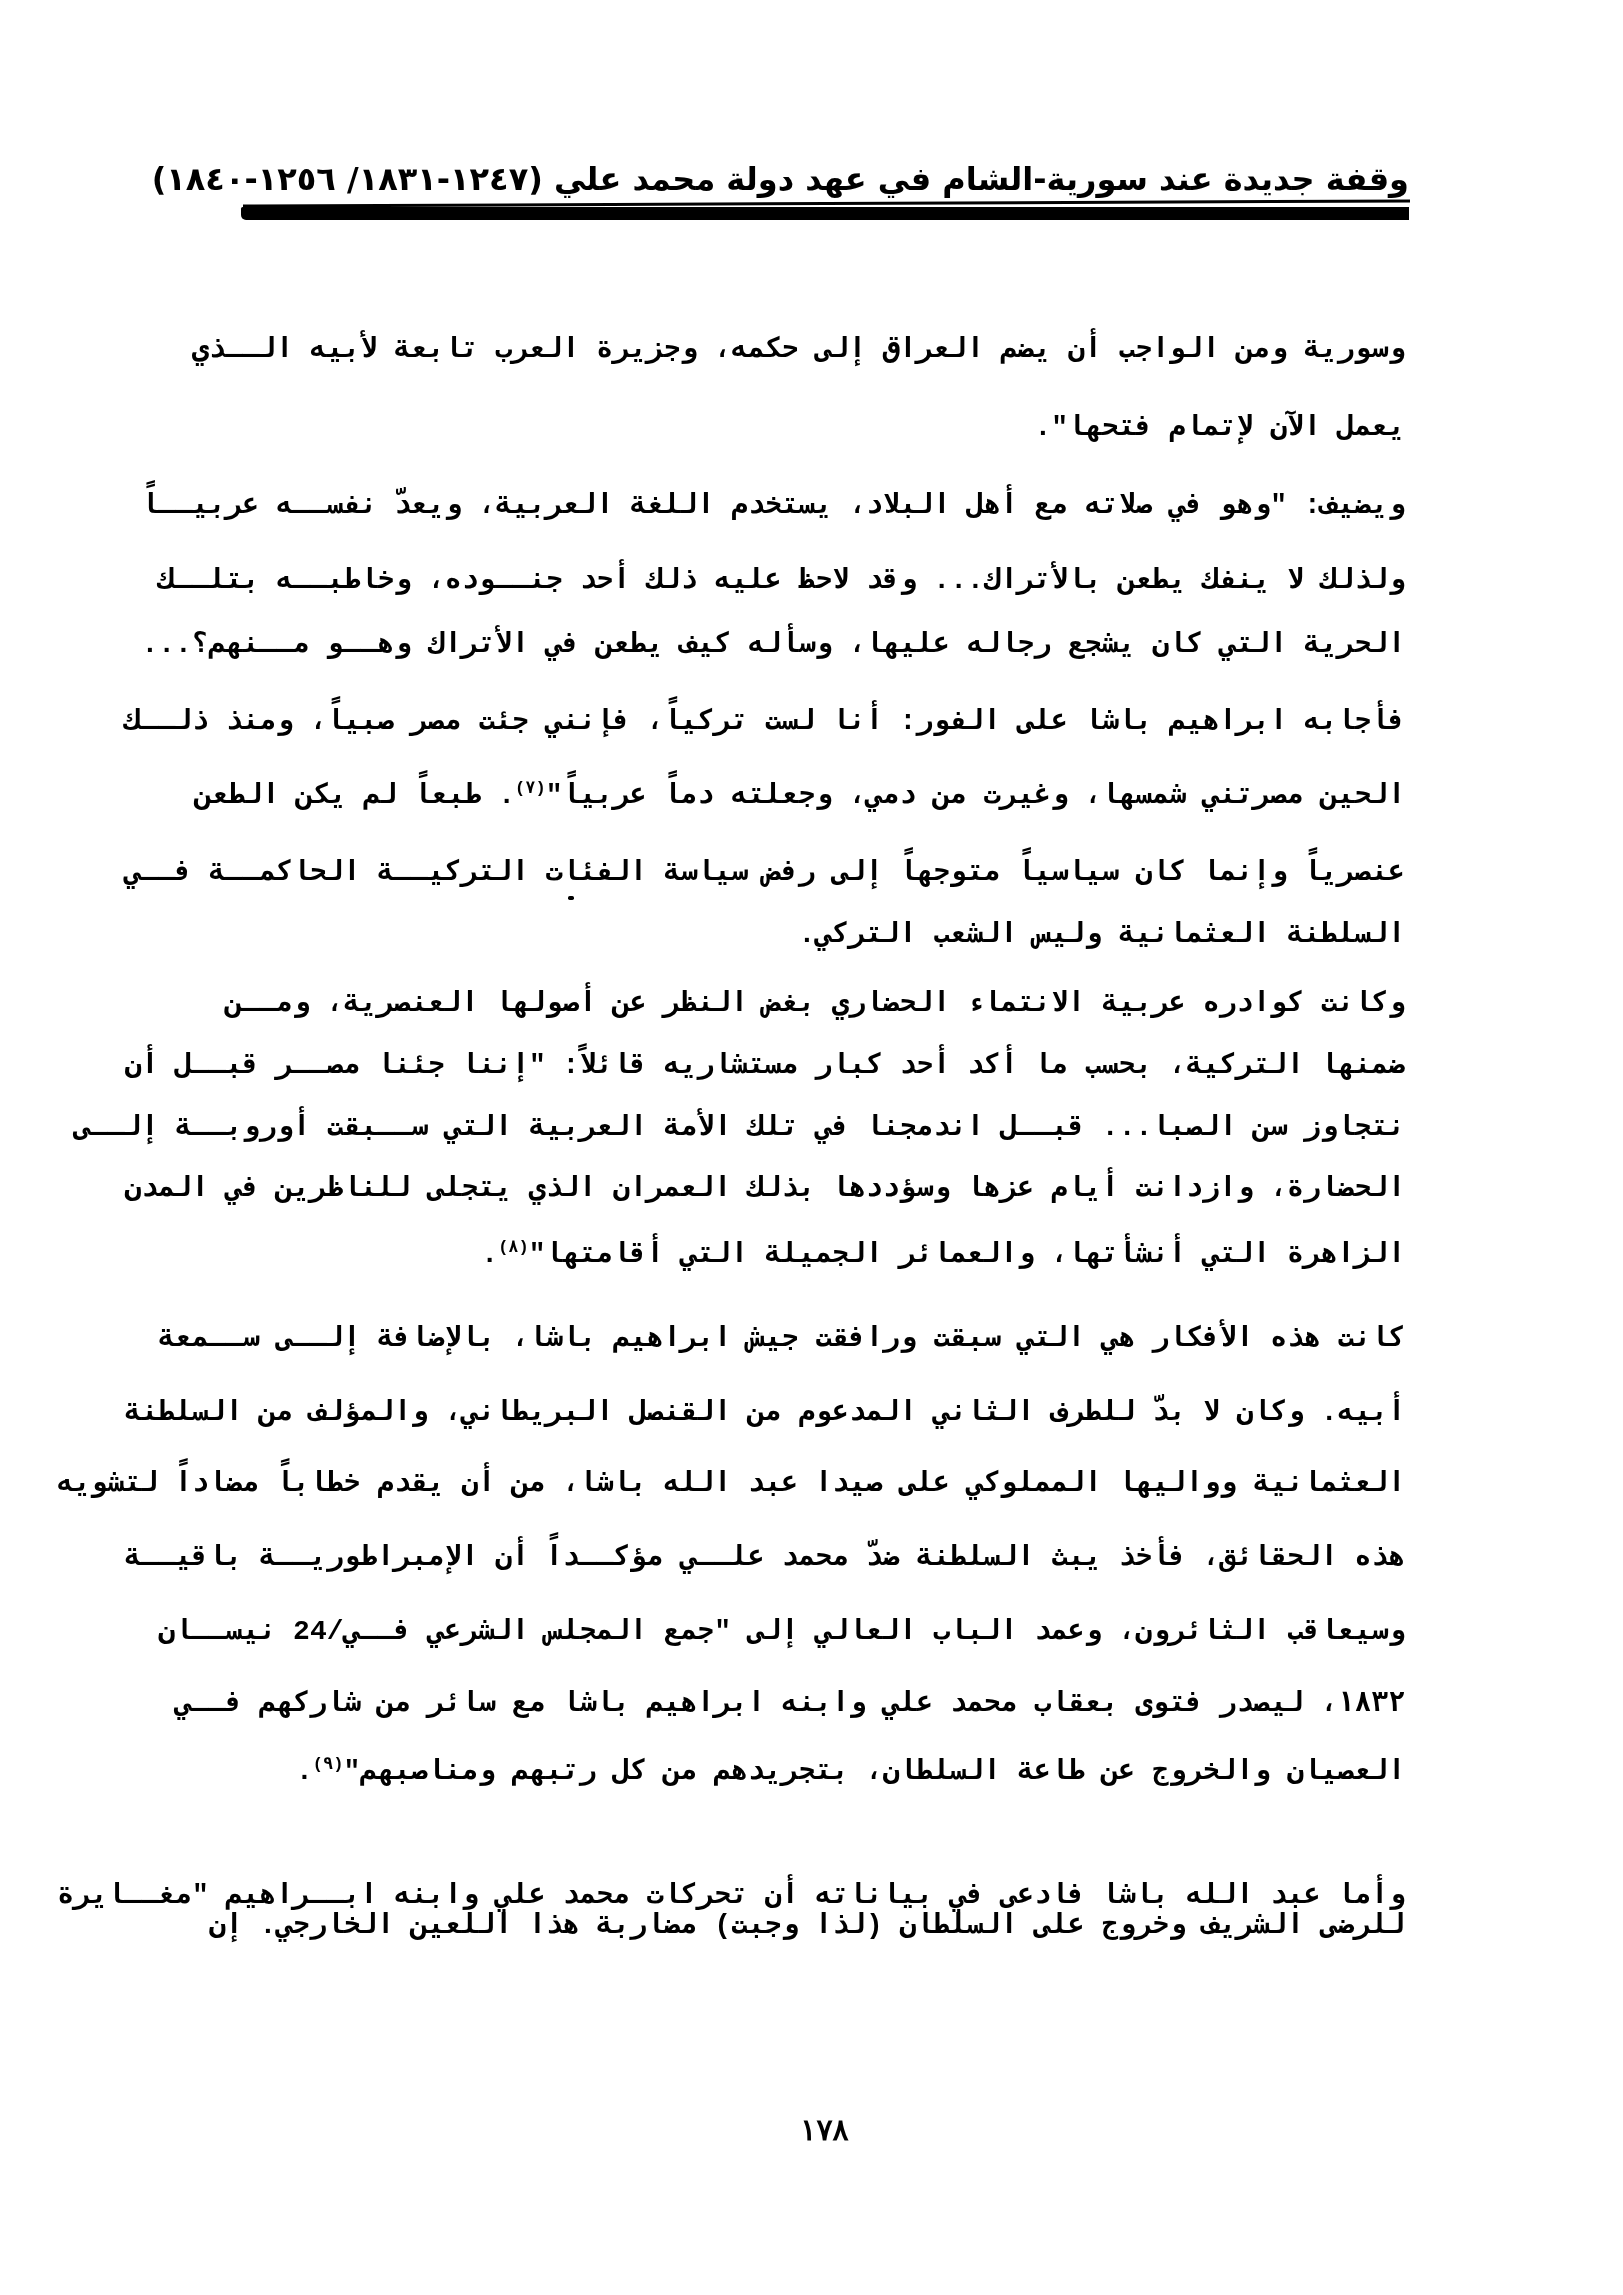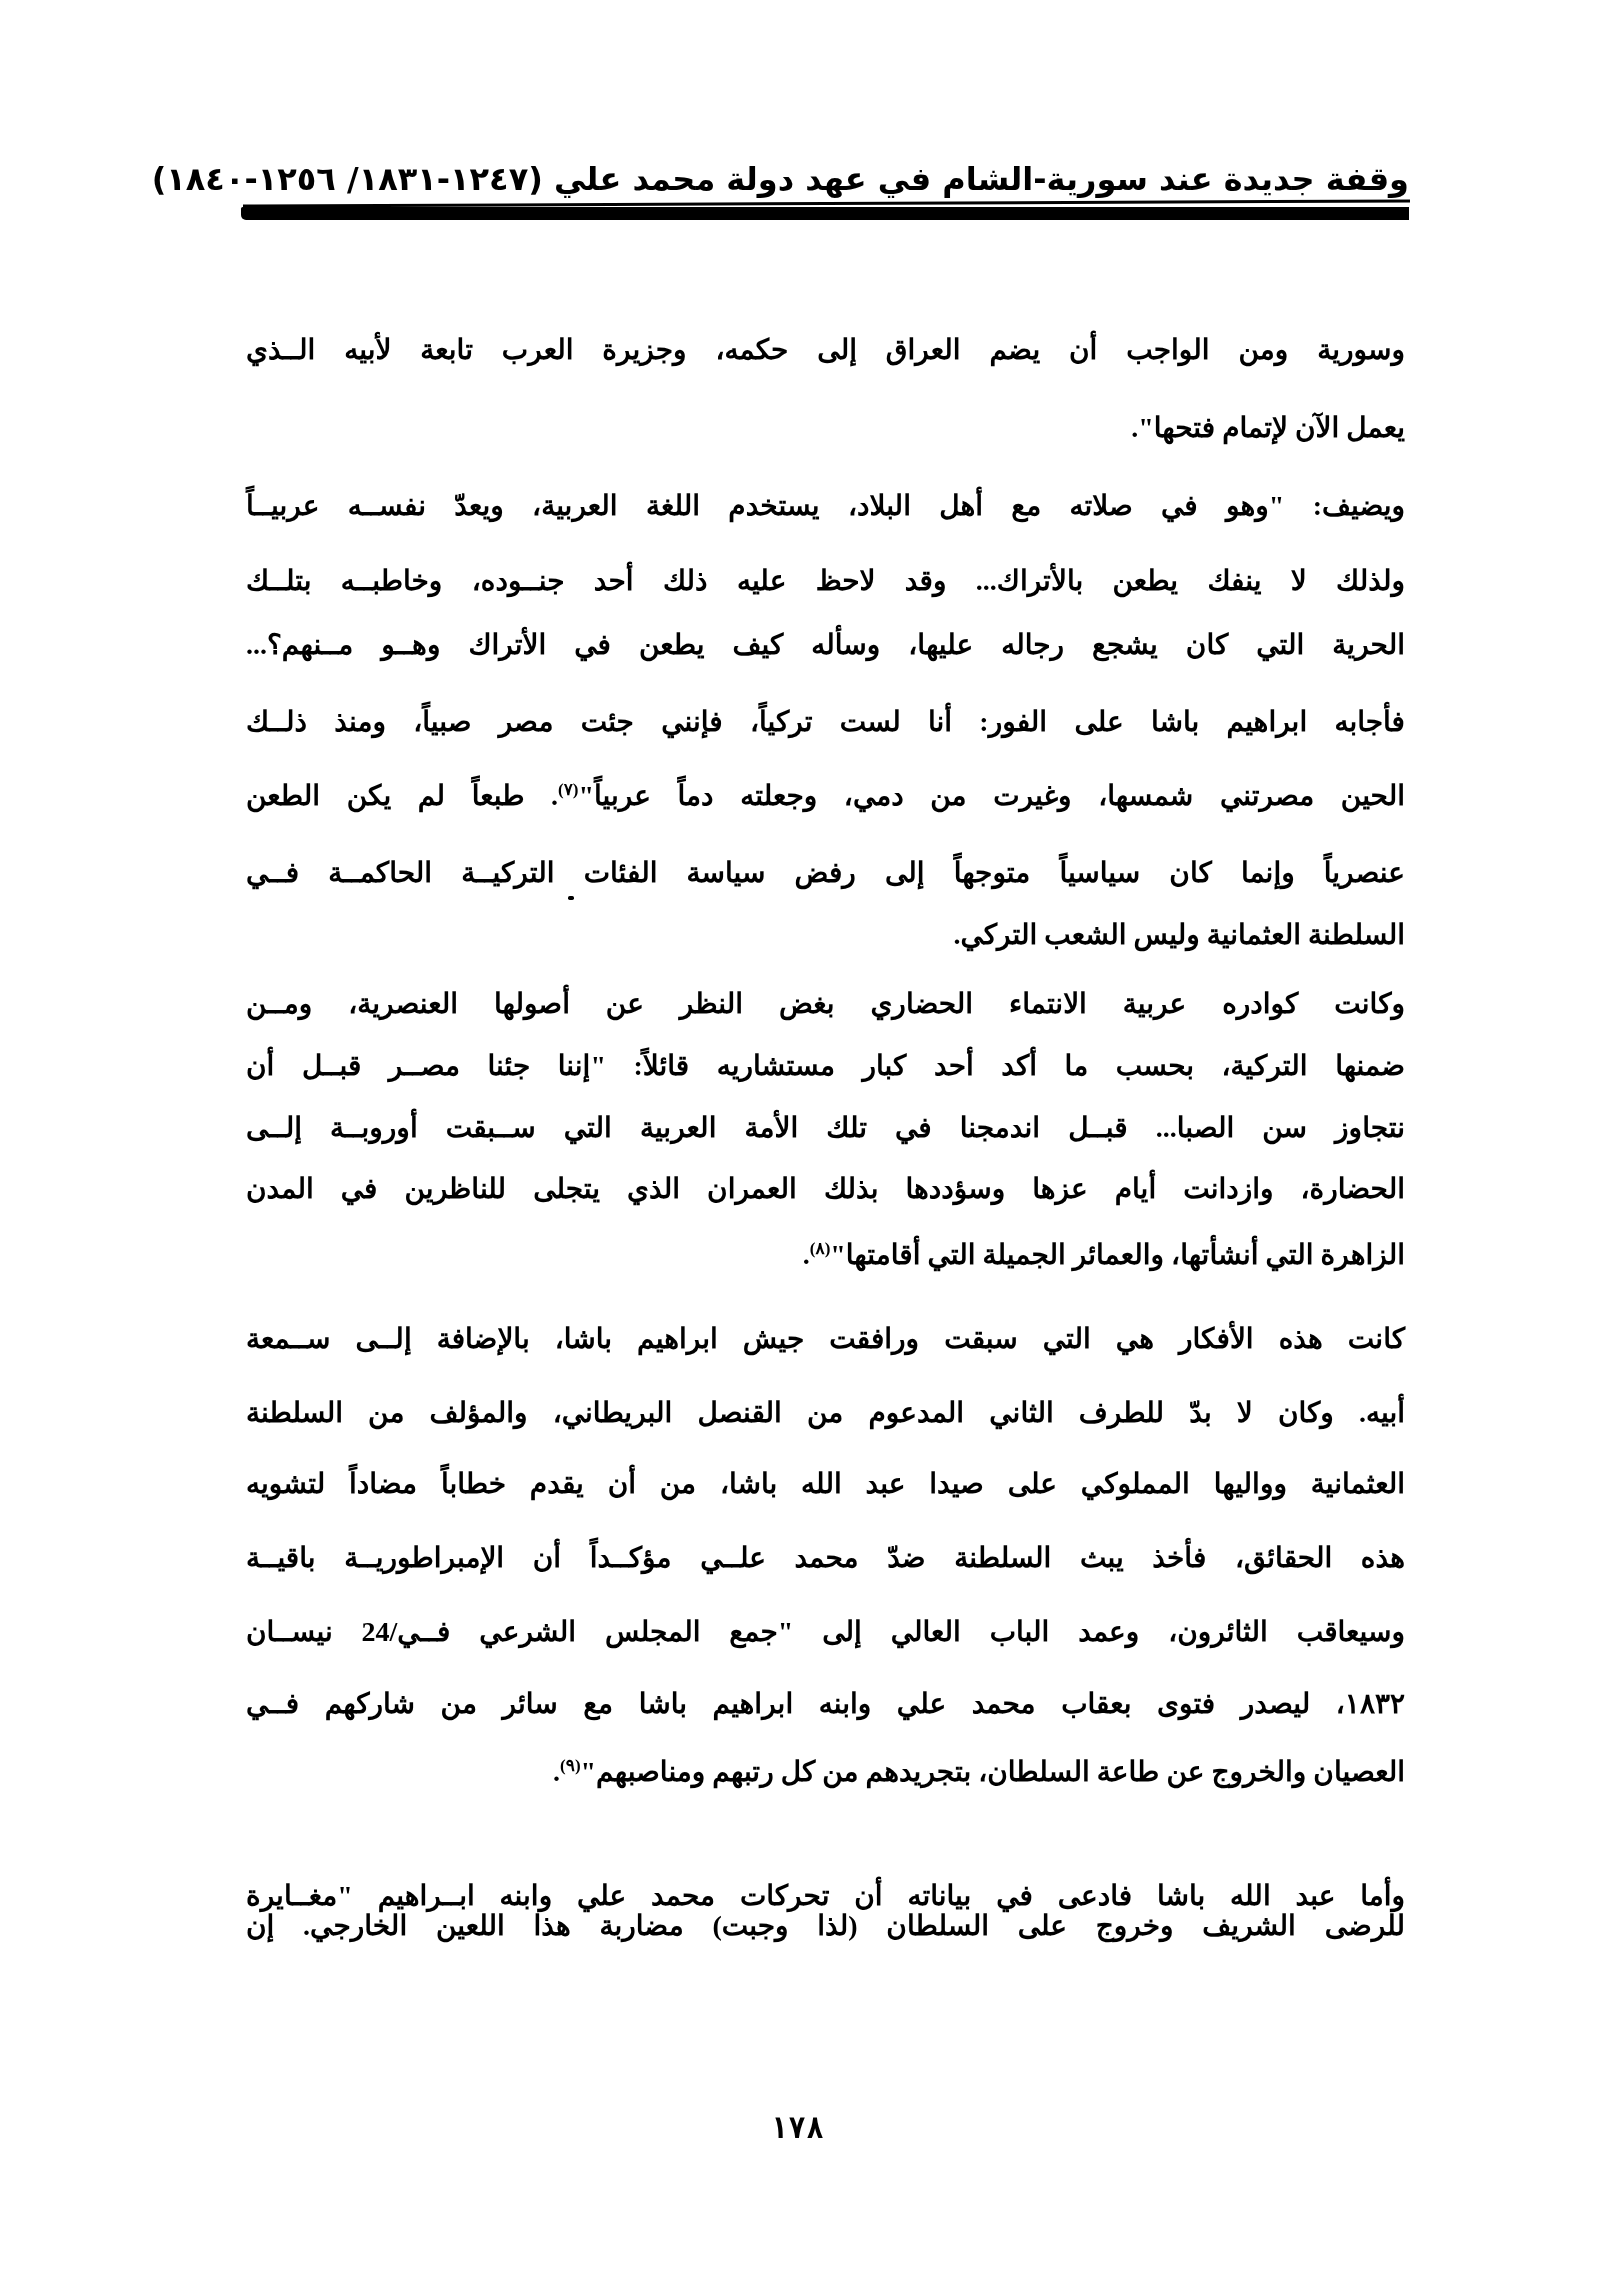--- a/index.html
+++ b/index.html
@@ -59,21 +59,21 @@
     }
     
     .line {
       position: absolute;
       left: 234px;
       width: 1159px;
       height: 51px;
       direction: rtl;
       text-align: justify;
       text-align-last: justify;
-      font-family: Liberation Serif, serif;
+      font-family: Liberation Mono, monospace;
       font-weight: bold;
       font-size: 28px;
       line-height: 51px;
       white-space: nowrap;
       overflow: visible;
     }
     .line.last {
       text-align-last: right;
     }
     .fn {
@@ -87,22 +87,22 @@
       height: 4.2px;
       background: #000;
       border-radius: 1.7px;
     }
     .page-number {
       position: absolute;
       left: 758px;
       top: 2109px;
       width: 109px;
       height: 42px;
-      text-align: left;
-      font-family: Liberation Mono, monospace;
+      text-align: center;
+      font-family: Liberation Sans, sans-serif;
       font-weight: bold;
       font-size: 30px;
       line-height: 42px;
       direction: rtl;
     }
   </style>
 </head>
 <body>
 
 <div class="page">

